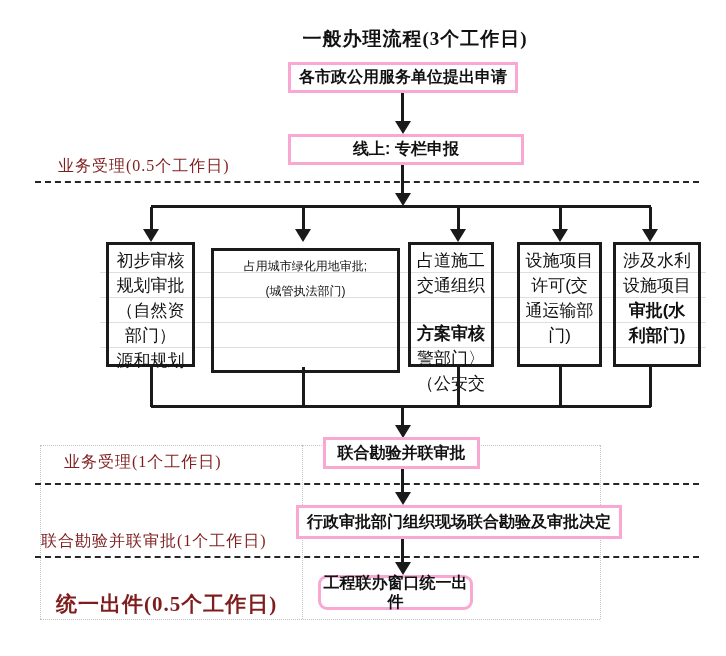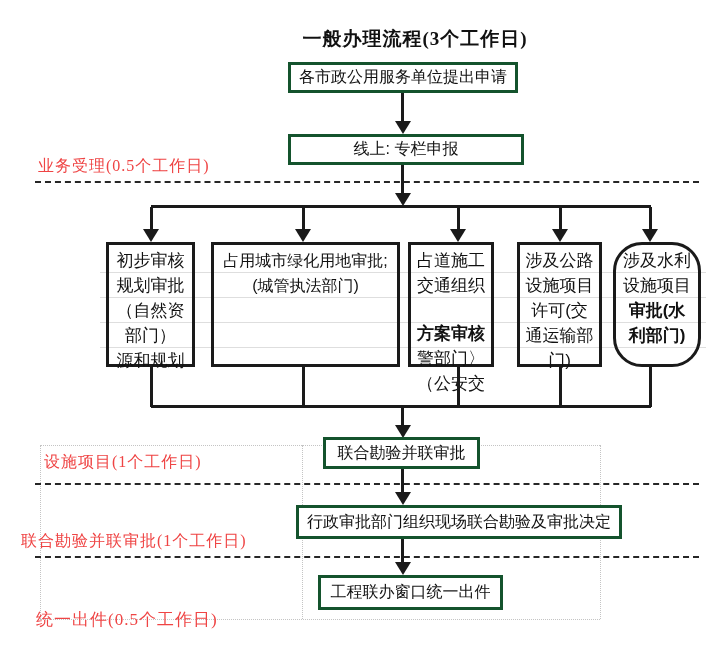--- a/index.html
+++ b/index.html
@@ -2,23 +2,23 @@
 <html><head>
 <meta charset="utf-8">
 <style>
   html,body{margin:0;padding:0;background:#ffffff;}
   #stage{
     position:relative;width:726px;height:656px;background:#ffffff;
     font-family:"Liberation Sans",sans-serif;color:#111;overflow:hidden;
   }
   
   .node{
-    position:absolute;border:3px solid #14532d;background:#ffffff;
+    position:absolute;border:3px solid #f9a8d4;background:#ffffff;
     display:flex;align-items:center;justify-content:center;
-    font-size:16px;font-weight:normal;text-align:center;line-height:1.15;
+    font-size:16px;font-weight:bold;text-align:center;line-height:1.15;
     box-sizing:border-box;
   }
   
   .pbox{
     position:absolute;border:3px solid #1a1a1a;background:transparent;
     box-sizing:border-box;text-align:center;font-size:17px;font-weight:bold;
     padding-top:3px;
   }
   .pbox .pline{line-height:25px;white-space:nowrap;font-weight:normal;}
   
@@ -28,21 +28,21 @@
   }
   .vl{position:absolute;width:3px;background:#1a1a1a;}
   .hl{position:absolute;height:3px;background:#1a1a1a;}
   .ah{position:absolute;width:0;height:0;border-left:8px solid transparent;border-right:8px solid transparent;border-top:13px solid #1a1a1a;}
   .dash{position:absolute;height:0;border-top:2px dashed #262626;}
   .gridl{position:absolute;border:0 dotted #c4c4c4;}
   .gh{border-top-width:1px;height:0;}
   .gv{border-left-width:1px;width:0;}
   .stage-label{
     position:absolute;font-family:"Liberation Serif",serif;
-    font-size:16px;color:#ef4444;white-space:nowrap;letter-spacing:1px;
+    font-size:16px;color:#7f1d1d;white-space:nowrap;letter-spacing:1px;margin-left:20px;
   }
   #title{
     position:absolute;left:100px;top:26px;width:630px;text-align:center;
     font-family:"Liberation Serif",serif;font-size:19px;font-weight:bold;letter-spacing:1px;
   }
 </style>
 </head>
 <body>
 
 <div id="stage">
@@ -76,39 +76,38 @@
 
   <div class="band" style="left:100px;top:248px;width:606px;height:118px;"></div>
 
   <div class="pbox" style="left:106px;top:242px;width:89px;height:125px;">
       <div class="pline">初步审核</div>
       <div class="pline">规划审批</div>
       <div class="pline">（自然资</div>
       <div class="pline">部门）</div>
       <div class="pline">源和规划</div>
     </div>
-  <div class="pbox" style="left:211px;top:242px;width:189px;height:125px;font-size:16px;">
+  <div class="pbox" style="left:211px;top:248px;width:189px;height:125px;font-size:12px;">
       <div class="pline">占用城市绿化用地审批;</div>
       <div class="pline">(城管执法部门)</div>
     </div>
   <div class="pbox" style="left:408px;top:242px;width:86px;height:125px;">
       <div class="pline">占道施工</div>
       <div class="pline">交通组织</div>
       <div class="pline" style="font-weight: bold; margin-top: 23px;">方案审核</div>
       <div class="pline">警部门〉</div>
       <div class="pline">（公安交</div>
     </div>
   <div class="pbox" style="left:517px;top:242px;width:85px;height:125px;">
-      <div class="pline">涉及公路</div>
       <div class="pline">设施项目</div>
       <div class="pline">许可(交</div>
       <div class="pline">通运输部</div>
       <div class="pline">门)</div>
     </div>
-  <div class="pbox" style="left:613px;top:242px;width:88px;height:125px;border-radius:29px;">
+  <div class="pbox" style="left:613px;top:242px;width:88px;height:125px;">
       <div class="pline">涉及水利</div>
       <div class="pline">设施项目</div>
       <div class="pline" style="font-weight: bold;">审批(水</div>
       <div class="pline" style="font-weight: bold;">利部门)</div>
     </div>
 
   <div class="vl" style="left:150px;top:367px;height:40px;"></div>
   <div class="vl" style="left:302px;top:367px;height:40px;"></div>
   <div class="vl" style="left:457px;top:367px;height:40px;"></div>
   <div class="vl" style="left:559px;top:367px;height:40px;"></div>
@@ -119,31 +118,31 @@
   <div class="ah" style="left:395px;top:425px;"></div>
 
   <div class="gridl gh" style="left:40px;top:445px;width:560px;"></div>
   <div class="gridl gh" style="left:40px;top:619px;width:560px;"></div>
   <div class="gridl gv" style="left:40px;top:445px;height:174px;"></div>
   <div class="gridl gv" style="left:302px;top:445px;height:174px;"></div>
   <div class="gridl gv" style="left:600px;top:445px;height:174px;"></div>
 
   <div class="node" style="left:323px;top:437px;width:157px;height:32px;">联合勘验并联审批</div>
 
-  <div class="stage-label" style="left:44px;top:452px;">设施项目(1个工作日)</div>
+  <div class="stage-label" style="left:44px;top:452px;">业务受理(1个工作日)</div>
   <div class="dash" style="left:35px;top:483px;width:664px;"></div>
 
   <div class="vl" style="left:401px;top:469px;height:24px;"></div>
   <div class="ah" style="left:395px;top:492px;"></div>
 
   <div class="node" style="left:296px;top:505px;width:326px;height:34px;">行政审批部门组织现场联合勘验及审批决定</div>
 
   <div class="stage-label" style="left:21px;top:531px;">联合勘验并联审批(1个工作日)</div>
   <div class="dash" style="left:35px;top:556px;width:664px;"></div>
 
   <div class="vl" style="left:401px;top:539px;height:24px;"></div>
   <div class="ah" style="left:395px;top:562px;"></div>
 
-  <div class="node" style="left:318px;top:575px;width:185px;height:35px;">工程联办窗口统一出件</div>
+  <div class="node" style="left:318px;top:575px;width:155px;height:35px;border-radius:9px;">工程联办窗口统一出件</div>
 
-  <div class="stage-label" style="left:36px;top:608px;font-weight:normal;font-size:17px;">统一出件(0.5个工作日)</div>
+  <div class="stage-label" style="left:36px;top:590px;font-weight:bold;font-size:21px;">统一出件(0.5个工作日)</div>
 
 </div>
 
 </body></html>

